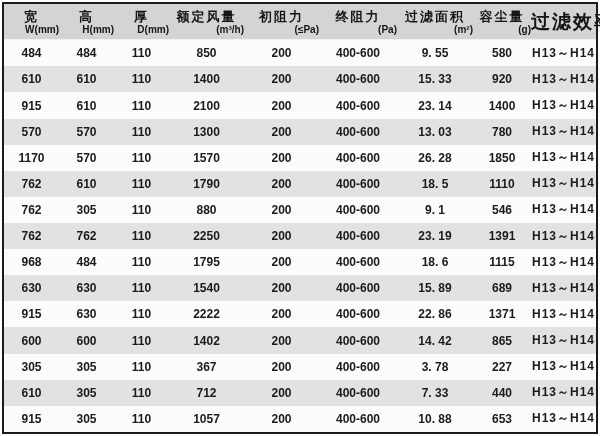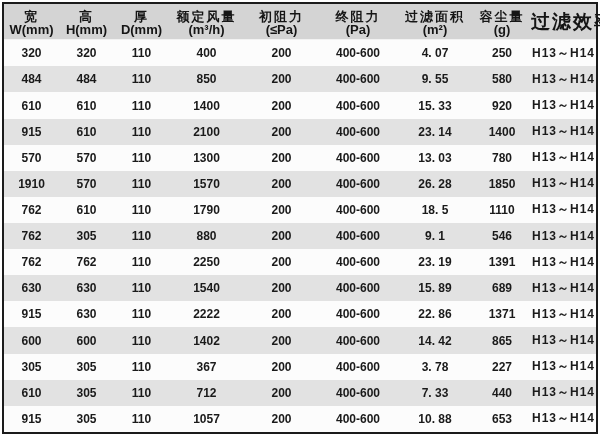--- a/index.html
+++ b/index.html
@@ -32,25 +32,26 @@
     padding: 0;
     border-bottom: 1px solid #f2f2f2;
   }
   .h-main {
     font-size: 13px;
     letter-spacing: 2px;
     line-height: 15px;
     white-space: nowrap;
   }
   .h-sub {
-    font-size: 13px;
+    font-size: 10px;
     letter-spacing: 0;
     line-height: 11px;
     font-weight: bold;
     white-space: nowrap;
+    text-align: right;
   }
   .h-sub:empty { display: none; }
   .h-single .h-main { font-size: 19px; }
   tbody td {
     text-align: center;
     vertical-align: middle;
     font-size: 12px;
     font-weight: 600;
     color: #1a1a1a;
     padding: 0;
@@ -111,31 +112,20 @@
           <div class="h-sub">(g)</div>
         </th>
         <th class="h-single">
           <div class="h-main">过滤效率</div>
 
         </th>
       </tr>
     </thead>
     <tbody>
         <tr>
-          <td>320</td>
-          <td>320</td>
-          <td>110</td>
-          <td>400</td>
-          <td>200</td>
-          <td>400-600</td>
-          <td>4. 07</td>
-          <td>250</td>
-          <td>H13～H14</td>
-        </tr>
-        <tr>
           <td>484</td>
           <td>484</td>
           <td>110</td>
           <td>850</td>
           <td>200</td>
           <td>400-600</td>
           <td>9. 55</td>
           <td>580</td>
           <td>H13～H14</td>
         </tr>
@@ -166,21 +156,21 @@
           <td>570</td>
           <td>110</td>
           <td>1300</td>
           <td>200</td>
           <td>400-600</td>
           <td>13. 03</td>
           <td>780</td>
           <td>H13～H14</td>
         </tr>
         <tr>
-          <td>1910</td>
+          <td>1170</td>
           <td>570</td>
           <td>110</td>
           <td>1570</td>
           <td>200</td>
           <td>400-600</td>
           <td>26. 28</td>
           <td>1850</td>
           <td>H13～H14</td>
         </tr>
         <tr>
@@ -207,20 +197,31 @@
         </tr>
         <tr>
           <td>762</td>
           <td>762</td>
           <td>110</td>
           <td>2250</td>
           <td>200</td>
           <td>400-600</td>
           <td>23. 19</td>
           <td>1391</td>
+          <td>H13～H14</td>
+        </tr>
+        <tr>
+          <td>968</td>
+          <td>484</td>
+          <td>110</td>
+          <td>1795</td>
+          <td>200</td>
+          <td>400-600</td>
+          <td>18. 6</td>
+          <td>1115</td>
           <td>H13～H14</td>
         </tr>
         <tr>
           <td>630</td>
           <td>630</td>
           <td>110</td>
           <td>1540</td>
           <td>200</td>
           <td>400-600</td>
           <td>15. 89</td>

